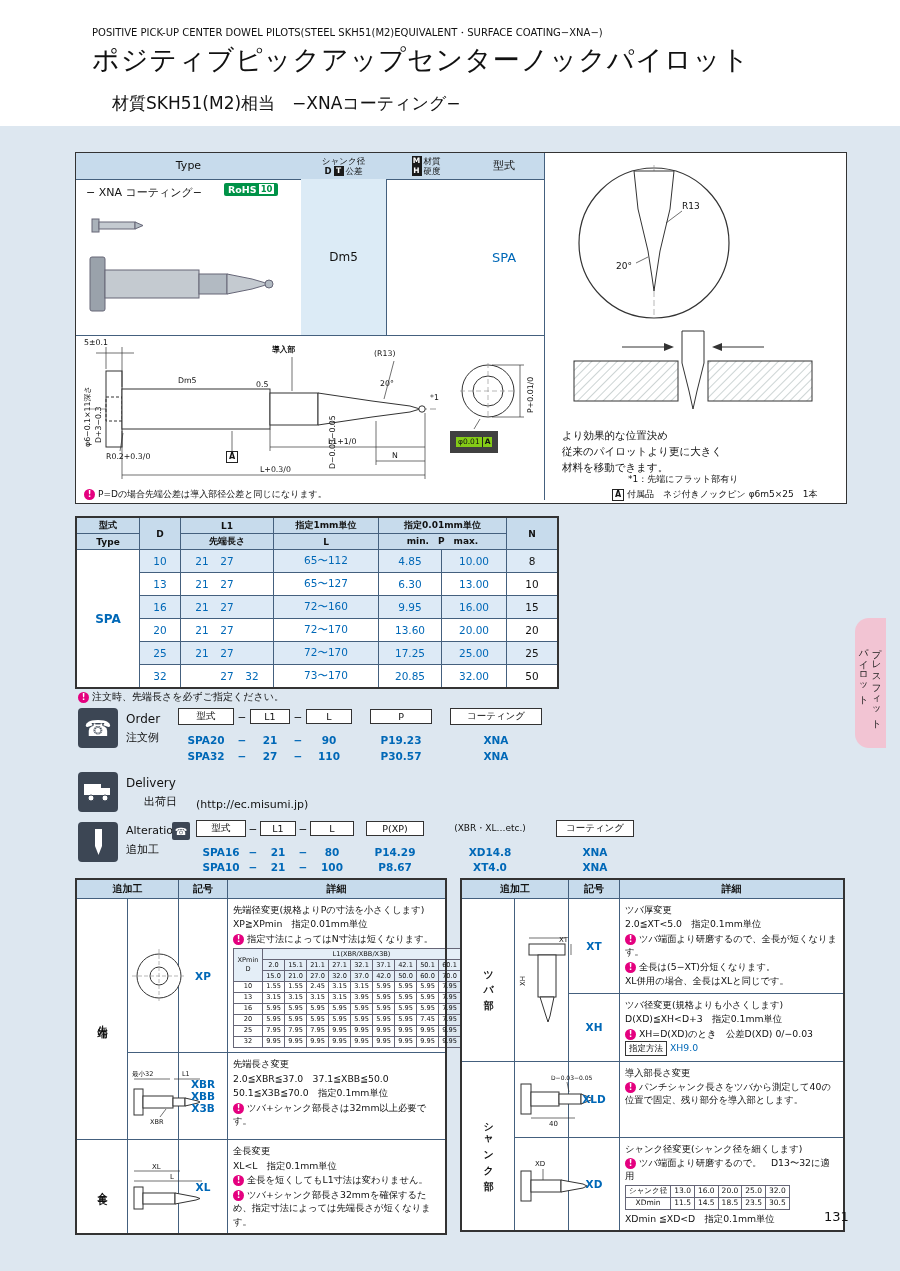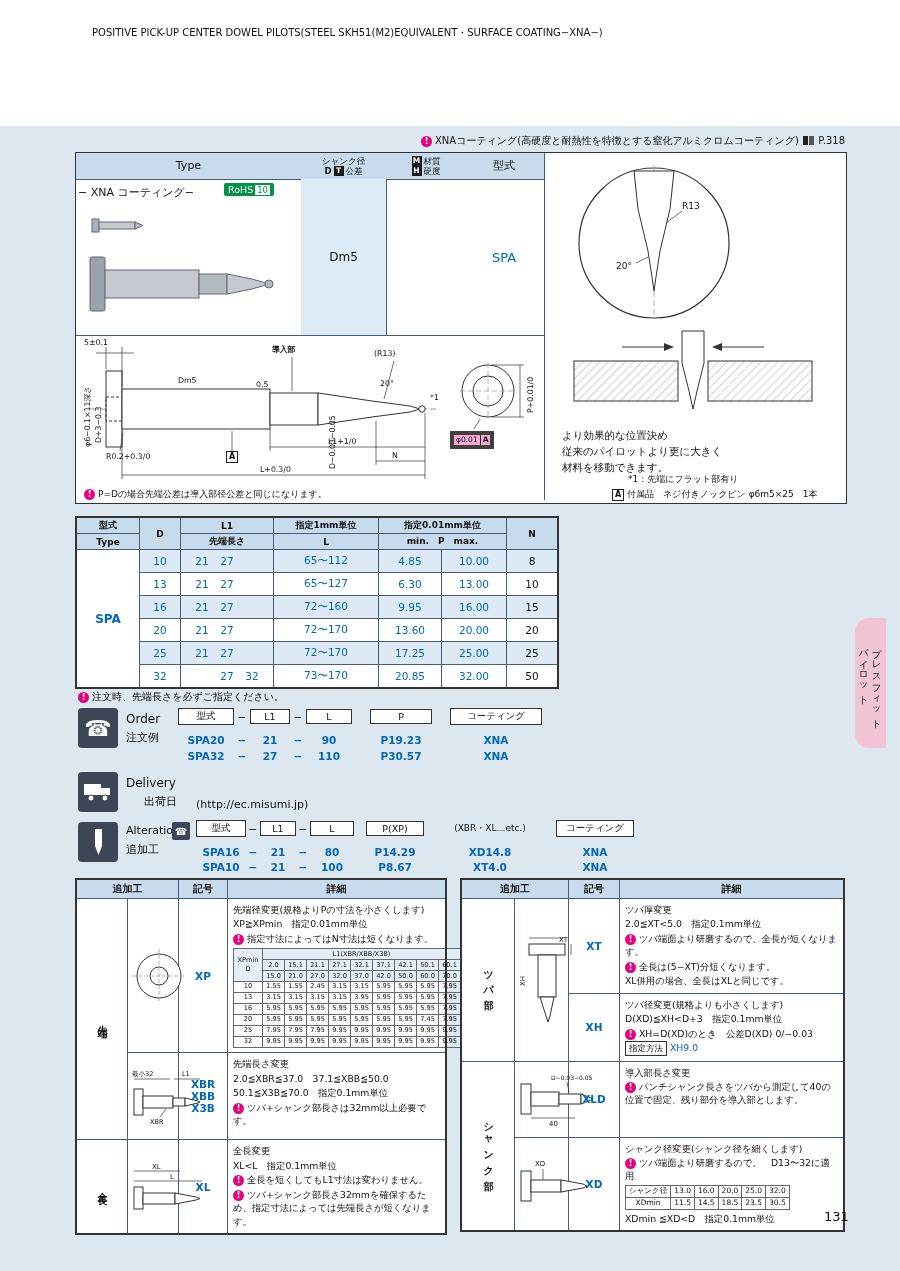--- a/index.html
+++ b/index.html
@@ -8,21 +8,21 @@
 .t{position:absolute}
 .nw{white-space:nowrap}
 .bold{font-weight:normal}.fs8{font-size:8.5px}.fs9{font-size:9px}
 .fs10{font-size:10px}.fs105{font-size:10.5px}.fs11{font-size:11px}.fs12{font-size:12px}.fs13{font-size:13px}
 .fs15{font-size:15px}.fs17{font-size:17px}.fs27{font-size:27px}
 .bv{color:#0068b7}
 .hdrband{position:absolute;left:0;top:0;width:900px;height:126px;background:#fff}
 .sq{display:inline-block;background:#1a1a1a;color:#fff;width:10px;height:10px;line-height:10px;font-size:7.5px;text-align:center;font-weight:bold;margin:0 2px;vertical-align:1px}
 .ticon{display:inline-block;width:11px;height:11px;line-height:11px;border-radius:50%;background:#e4007f;color:#fff;font-size:8px;font-weight:bold;text-align:center;margin-right:3px}
 .abox{display:inline-block;border:1px solid #222;font-size:8px;line-height:10px;padding:0 2px;font-weight:bold;background:#fff}
-.rohs{display:inline-flex;align-items:flex-end;background:#009247;color:#fff;border-radius:2px;padding:1px 4px;font-size:9.5px;font-weight:normal}
+.rohs{display:inline-flex;align-items:flex-start;background:#009247;color:#fff;border-radius:2px;padding:1px 4px;font-size:9.5px;font-weight:bold}
 .rohs .num{background:#fff;color:#009247;margin-left:2px;padding:0 2px;font-size:8.5px}
 .mainbox{background:#fff;border:1.5px solid #333}
 .hcell{background:#c7dbec;border-right:1px solid #44607e;border-bottom:1px solid #44607e;display:flex;flex-direction:column;align-items:center;justify-content:center;text-align:center;line-height:1.2}
 .dimlbl{position:absolute;font-size:7.8px;white-space:nowrap;color:#111}
 .spec{border-collapse:collapse;background:#fff;border:2px solid #333}
 .spec th{background:#c7dbec;font-size:9px;font-weight:bold;border:1px solid #44607e;padding:1px 2px}
 .spec td{border:1px solid #44607e;text-align:center;font-size:10.5px;height:22px;padding:0 2px}
 .spec .band td{background:#ddeaf6}
 .spec td.model{background:#fff;color:#0068b7;font-weight:bold;font-size:12px}
 .spec td.num{color:#0068b7}
@@ -45,62 +45,56 @@
 .alt .det{padding:4px 5px;line-height:1.45}
 .det > div{margin-bottom:1px}
 .mx{border-collapse:collapse;margin-top:3px}
 .mx th,.mx td{border:1px solid #667;font-size:6.6px;text-align:center;padding:0 1px;height:10px;min-width:19px;font-weight:normal}
 .mx th{background:#e4eef7}
 .xdm{border-collapse:collapse;margin:2px 0}
 .xdm td{border:1px solid #667;font-size:7.5px;text-align:center;padding:0 3px;height:11px}
 .hbox{display:inline-block;border:1px solid #333;font-size:8.5px;padding:0 3px;background:#fff}
 .sidetab{position:absolute;right:14px;top:618px;width:31px;height:130px;background:#f2c4d3;border-radius:14px 0 0 14px;display:flex;align-items:center;justify-content:center;cursor:pointer}
 .sidetab span{writing-mode:vertical-rl;font-size:9.5px;line-height:13px;color:#222;letter-spacing:1px}
-.fcf{display:inline-flex;border:4px solid #404040;background:#f9a8d4}
+.fcf{display:inline-flex;border:6px solid #404040;background:#84cc16}
 .fcf span{font-size:7.5px;padding:0 2px;line-height:10px}
 .fcf span+span{border-left:1px solid #222;font-weight:bold}
 svg{display:block}
 svg text{font-family:inherit}
 </style>
 </head>
 <body>
 
 <div class="page">
   <div class="hdrband"></div>
 
   <div class="t fs10 bold nw" style="left:92px;top:26px">POSITIVE PICK-UP CENTER DOWEL PILOTS(STEEL SKH51(M2)EQUIVALENT・SURFACE COATING−XNA−)</div>
-
-  <div class="t fs10 nw" style="left:260px;top:134px;width:585px;text-align:right">
-    <span class="ticon">!</span><span>XNAコーティング(高硬度と耐熱性を特徴とする窒化アルミクロムコーティング)</span>
-    <svg style="display:inline-block;vertical-align:-2px" width="13" height="11">
-        <rect x="1" y="1" width="5" height="9" fill="#222"></rect>
-        <rect x="7" y="1" width="5" height="9" fill="#555"></rect>
-      </svg>
-    <span class="bold">P.318</span>
-  </div>
+  <div class="t fs27 bold nw" style="left:92px;top:42px;letter-spacing:1px">ポジティブピックアップセンターノックパイロット</div>
+  <div class="t fs17 bold nw" style="left:112px;top:92px">材質SKH51(M2)相当　−XNAコーティング−</div>
+
 
   <div class="mainbox t" style="left:75px;top:152px;width:770px;height:350px">
 
     <div class="hcell t" style="left:0;top:0;width:225px;height:26px">
       <span class="bold fs11">Type</span>
     </div>
     <div class="hcell t" style="left:225px;top:0;width:85px;height:26px">
       <div class="fs8">シャンク径</div>
       <div class="fs8 nw"><b>D</b><span class="sq">T</span><span>公差</span></div>
     </div>
     <div class="hcell t" style="left:310px;top:0;width:78px;height:26px">
       <div class="fs8 nw"><span class="sq">M</span><span>材質</span></div>
       <div class="fs8 nw"><span class="sq">H</span><span>硬度</span></div>
     </div>
     <div class="hcell t" style="left:388px;top:0;width:80px;height:26px">
       <span class="bold fs11">型式</span>
     </div>
 
     <div class="t" style="left:0;top:26px;width:225px;height:156px;border-right:1px solid #44607e">
-      <div class="t fs11 bold nw" style="left:2px;top:6px">− XNA コーティング−</div>
+      <div class="t fs11 bold nw" style="left:10px;top:6px">− XNA コーティング−</div>
       <div class="rohs t" style="left:148px;top:4px">
         <span>RoHS</span>
           <span class="num">10</span>
       </div>
       <svg class="t" style="left:8px;top:30px" width="205" height="122">
         <g stroke="#667" stroke-width="1">
           <rect x="8" y="10" width="7" height="13" fill="#aab2ba"></rect>
           <rect x="15" y="13" width="36" height="7" fill="#c4cad0"></rect>
           <polygon points="51,13 59,16.5 51,20" fill="#b4bcc4"></polygon>
           <rect x="6" y="48" width="15" height="54" rx="2" fill="#9aa2ab"></rect>

